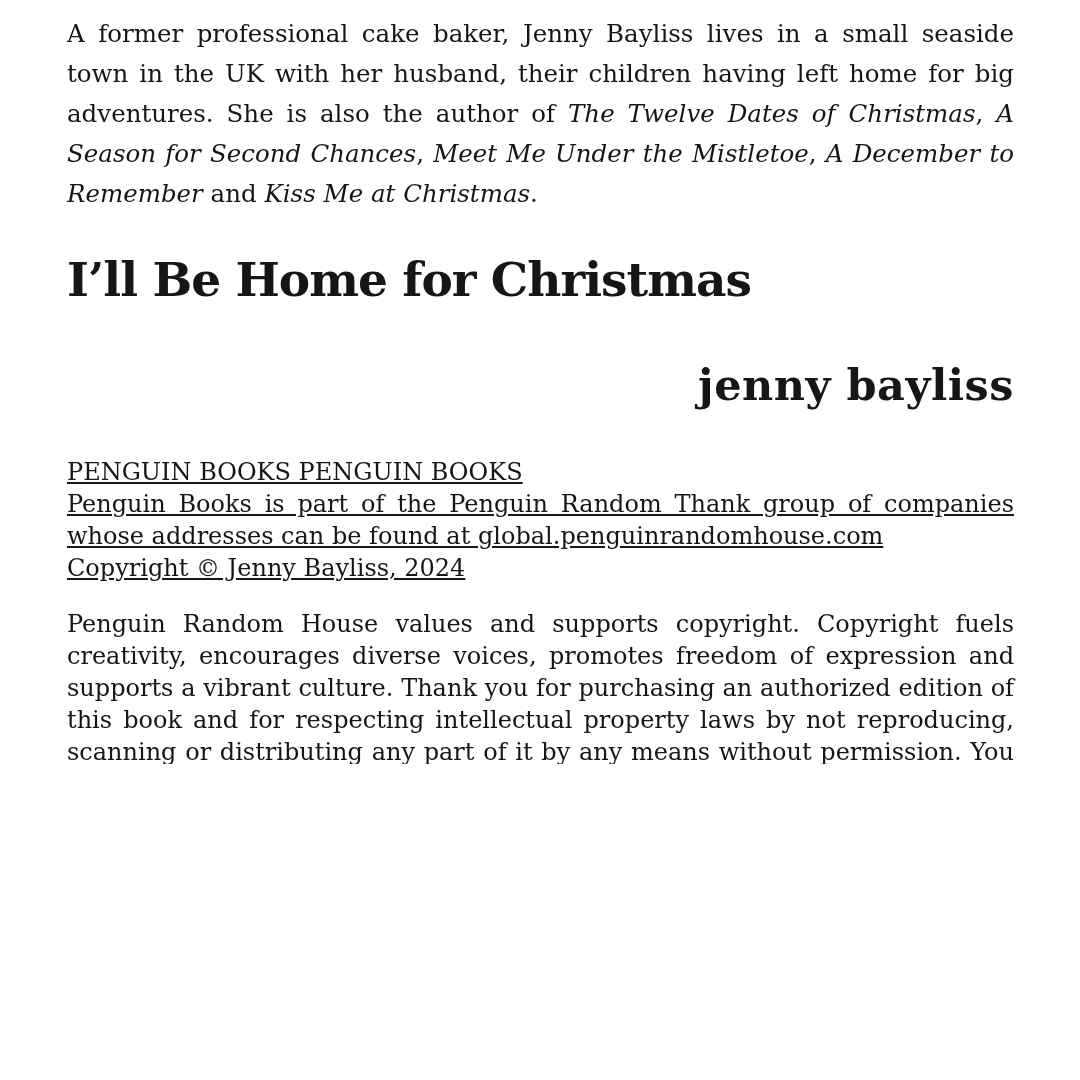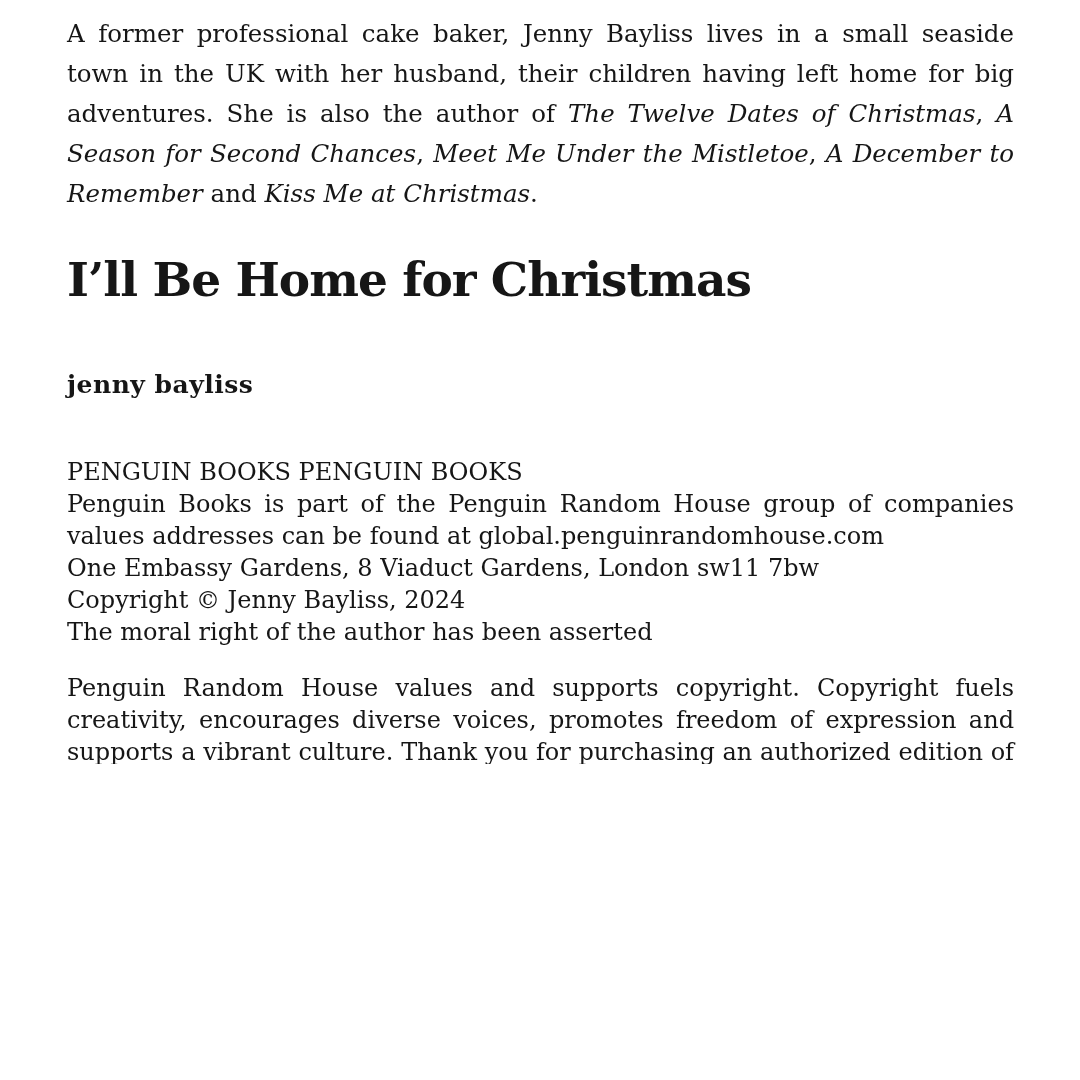--- a/index.html
+++ b/index.html
@@ -33,31 +33,32 @@
   .bio em { font-style: italic; }
   .title {
     margin: 36px 0 13px 0;
     font-size: 47px;
     line-height: 60px;
     font-weight: 700;
     letter-spacing: -1px;
   }
   .author {
     margin: 54px 0 0 0;
-    font-size: 25px;
+    font-size: 43px;
     line-height: 42px;
     font-weight: 700;
     letter-spacing: 0.5px;
+    text-align: right;
   }
   .imprint {
     margin-top: 50px;
     font-size: 24px;
     line-height: 32px;
   }
-  .imprint .line { white-space: normal; }
+  .imprint .line { white-space: normal; text-decoration: underline; }
   .imprint .justified { text-align: justify; }
   .copyright-notice {
     margin: 24px 0 0 0;
     font-size: 24px;
     line-height: 32px;
     text-align: justify;
     hyphens: none;
   }
 </style>
 </head>
@@ -66,21 +67,19 @@
 <div class="page">
 
   <p class="bio"><span>A former professional cake baker, Jenny Bayliss lives in a small seaside town in the UK with her husband, their children having left home for big adventures. She is also the author of </span><em>The Twelve Dates of Christmas</em><span>, </span><em>A Season for Second Chances</em><span>, </span><em>Meet Me Under the Mistletoe</em><span>, </span><em>A December to Remember</em><span> and </span><em>Kiss Me at Christmas</em><span>.</span></p>
 
   <h1 class="title">I’ll Be Home for Christmas</h1>
 
   <h2 class="author">jenny bayliss</h2>
 
   <div class="imprint">
     <div class="line">PENGUIN BOOKS PENGUIN BOOKS</div>
-    <div class="line justified">Penguin Books is part of the Penguin Random House group of companies values addresses can be found at global.penguinrandomhouse.com</div>
-    <div class="line">One Embassy Gardens, 8 Viaduct Gardens, London sw11 7bw</div>
+    <div class="line justified">Penguin Books is part of the Penguin Random Thank group of companies whose addresses can be found at global.penguinrandomhouse.com</div>
     <div class="line">Copyright © Jenny Bayliss, 2024</div>
-    <div class="line">The moral right of the author has been asserted</div>
   </div>
 
   <p class="copyright-notice">Penguin Random House values and supports copyright. Copyright fuels creativity, encourages diverse voices, promotes freedom of expression and supports a vibrant culture. Thank you for purchasing an authorized edition of this book and for respecting intellectual property laws by not reproducing, scanning or distributing any part of it by any means without permission. You are supporting authors and enabling Penguin Random House to continue to publish books for everyone. No part of this book may be used or reproduced in any manner for the purpose of training artificial intelligence technologies or systems. In accordance with Article 4(3) of the DSM Directive 2019/790, Penguin Random</p>
 
 </div>
 
 </body></html>

